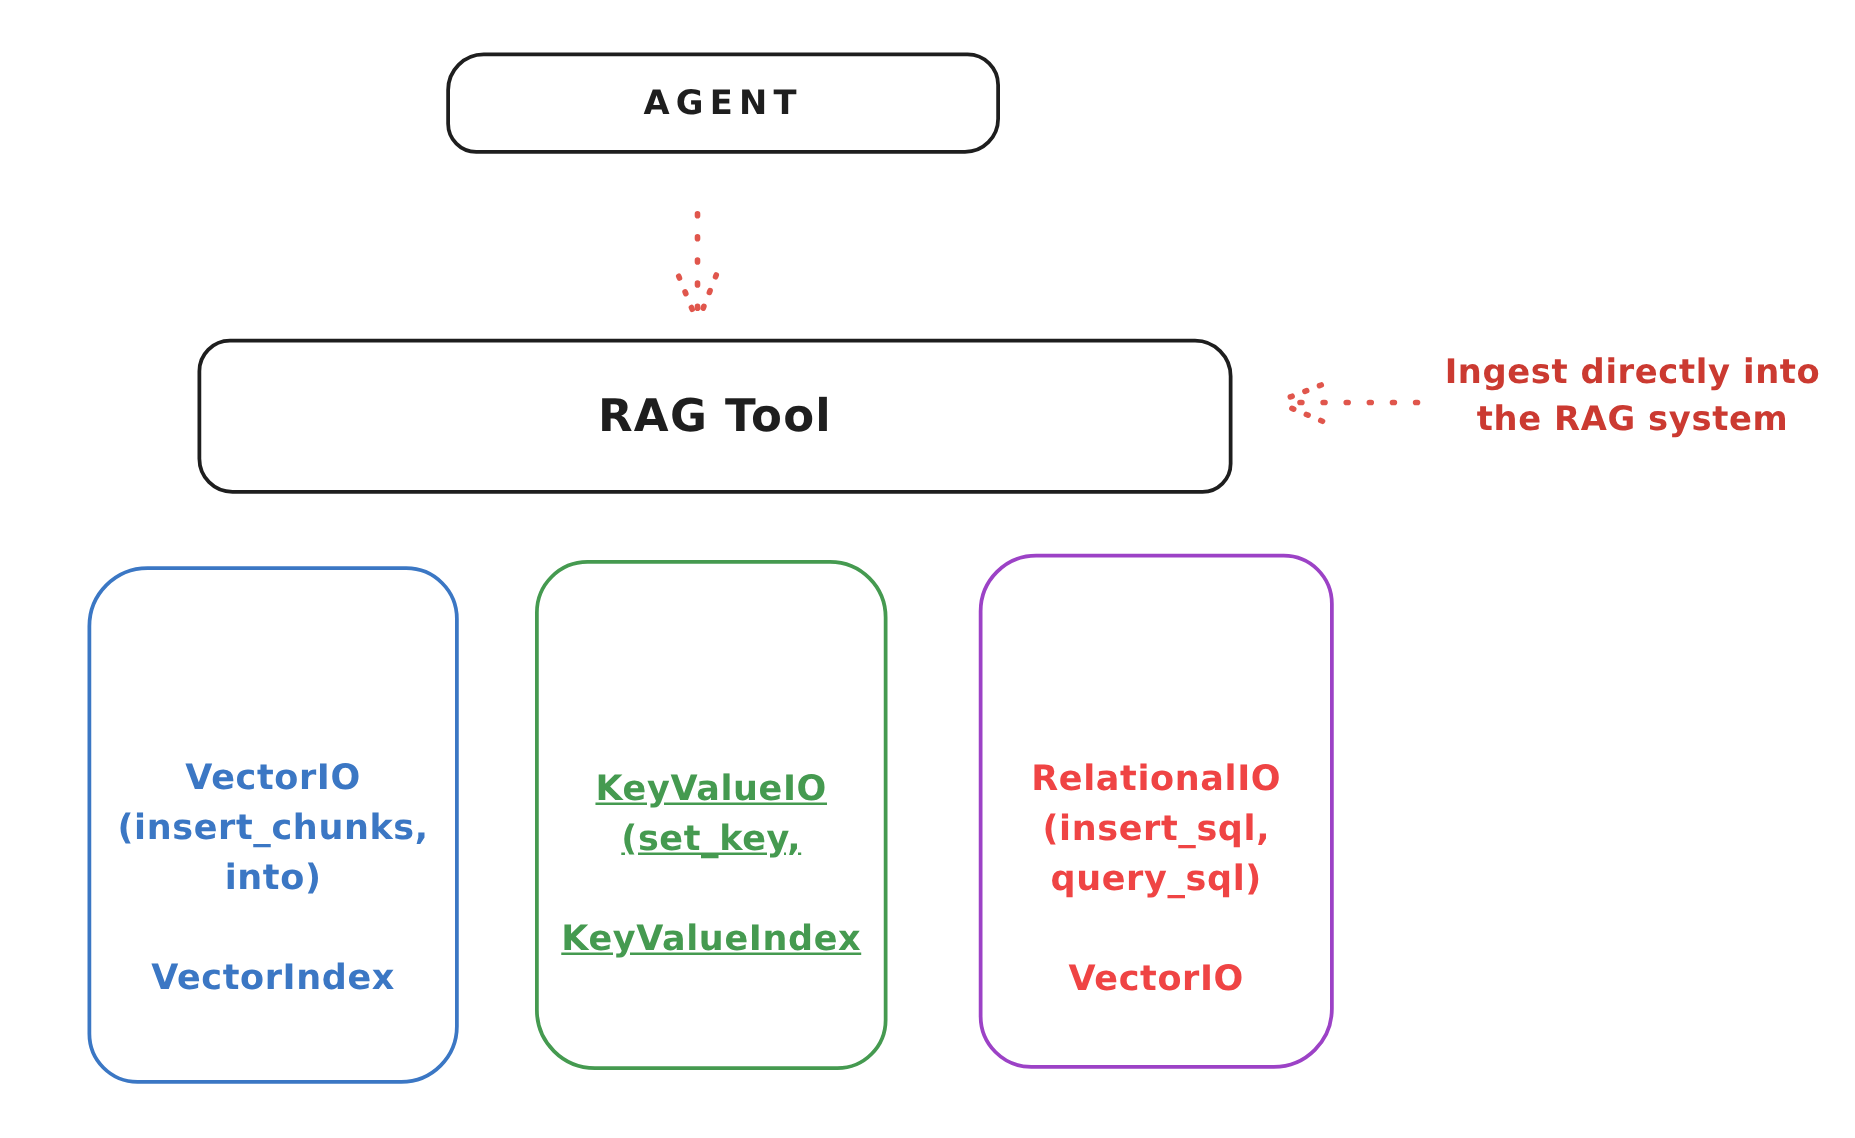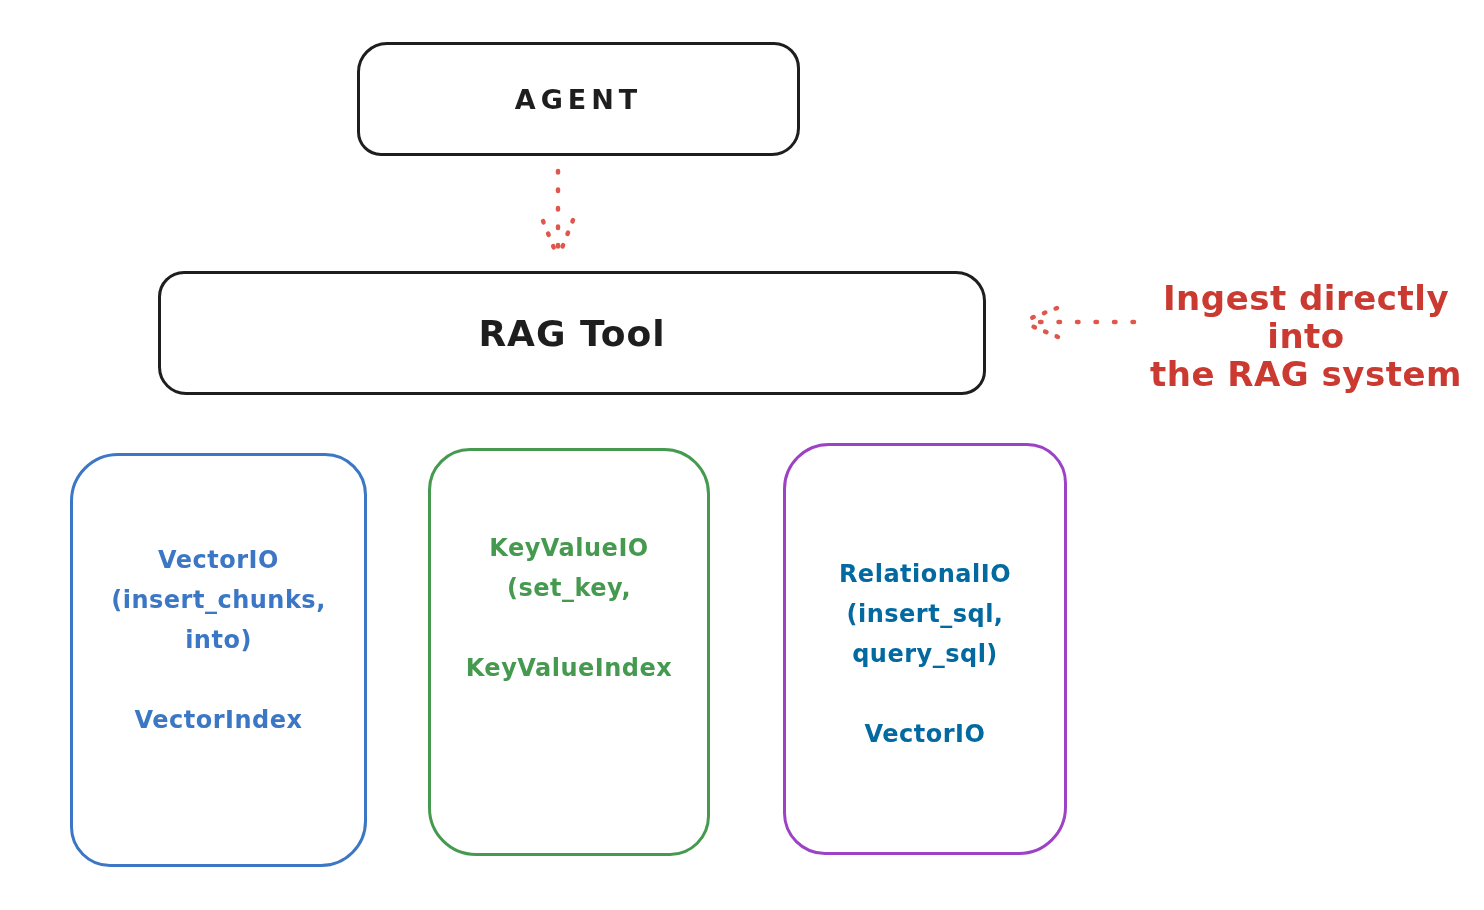--- a/index.html
+++ b/index.html
@@ -26,80 +26,82 @@
     position: absolute;
     box-sizing: border-box;
     display: flex;
     flex-direction: column;
     align-items: center;
     text-align: center;
     background: #ffffff;
   }
   .node-agent {
     left: 357px; top: 42px;
-    width: 443px; height: 114px;
+    width: 443px; height: 81px;
     border: 3.5px solid #1e1e1e;
     border-radius: 30px 26px 28px 24px;
     justify-content: center;
     color: #1e1e1e;
     font-size: 27px;
     font-weight: 700;
     letter-spacing: 5px;
   }
   .node-rag {
     left: 158px; top: 271px;
     width: 828px; height: 124px;
     border: 3.5px solid #1e1e1e;
     border-radius: 26px 30px 24px 28px;
     justify-content: center;
     color: #1e1e1e;
     font-size: 36px;
     font-weight: 600;
     letter-spacing: 1px;
   }
   .store-box {
-    font-size: 24px;
+    font-size: 28px;
     font-weight: 600;
     line-height: 40px;
     letter-spacing: 0.5px;
+    justify-content: center;
   }
   .node-vector {
     left: 70px; top: 453px;
     width: 297px; height: 414px;
     border: 3.5px solid #3b77c4;
     border-radius: 48px 42px 46px 40px;
     color: #3b77c4;
     padding-top: 84px;
   }
   .node-keyvalue {
     left: 428px; top: 448px;
     width: 282px; height: 408px;
     border: 3.5px solid #459a50;
     border-radius: 42px 46px 40px 48px;
     color: #459a50;
     padding-top: 77px;
+    text-decoration: underline;
   }
   .node-relational {
     left: 783px; top: 443px;
     width: 284px; height: 412px;
     border: 3.5px solid #9c42c6;
     border-radius: 46px 40px 48px 42px;
-    color: #0369a1;
+    color: #ef4444;
     padding-top: 108px;
   }
   .spacer {
     height: 40px;
   }
   .annotation {
     position: absolute;
     left: 1138px; top: 279px;
     width: 336px;
     text-align: center;
     color: #cb3a31;
-    font-size: 34px;
+    font-size: 27px;
     font-weight: 700;
     line-height: 38px;
     letter-spacing: 0.5px;
   }
   .annotation span { display: block; }
 </style>
 </head>
 <body>
 
 <div id="canvas">

